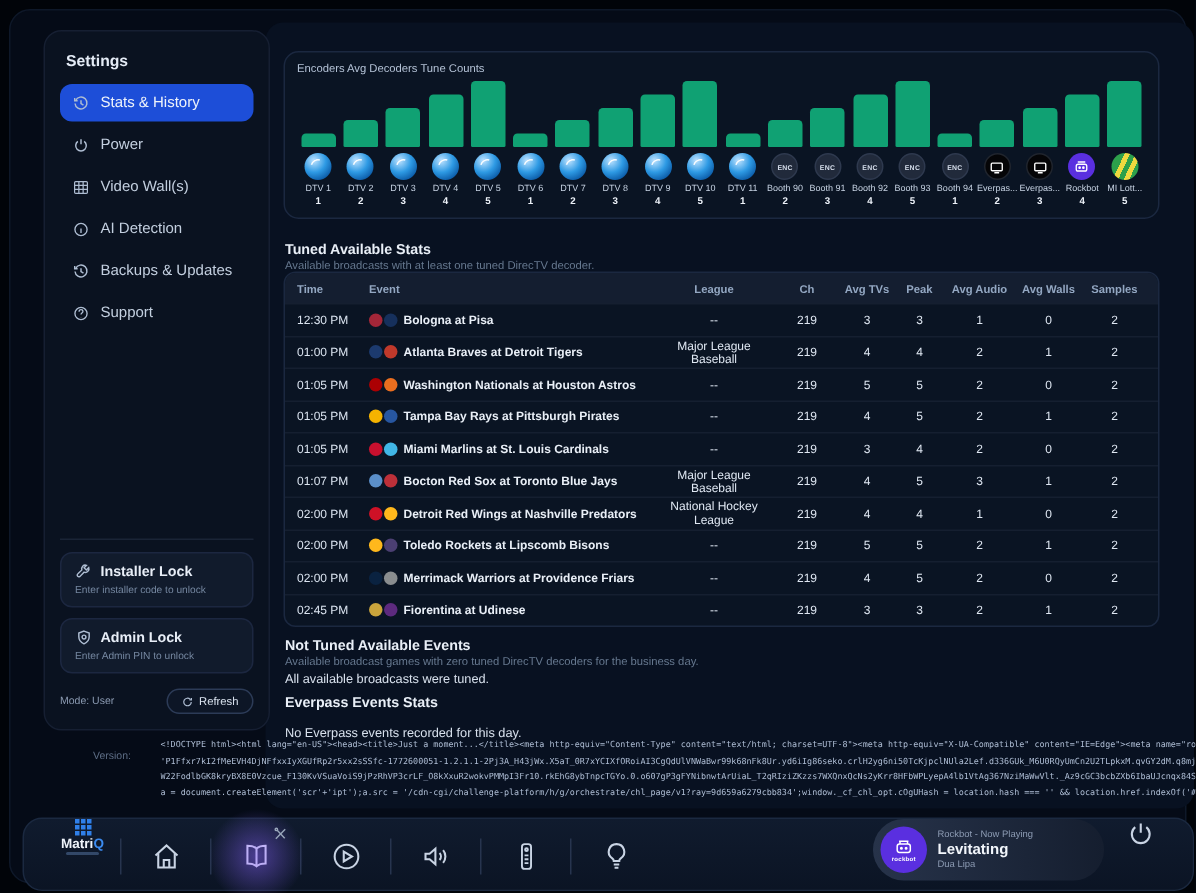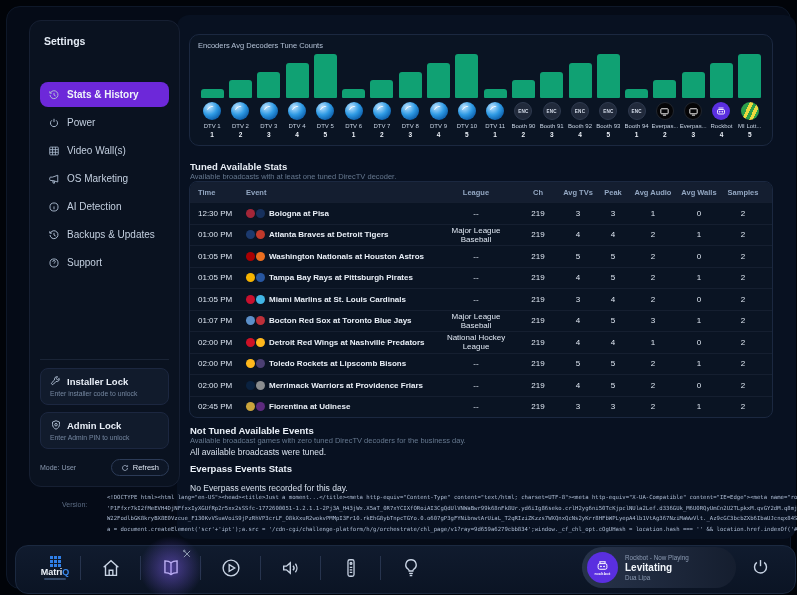--- a/index.html
+++ b/index.html
@@ -9,21 +9,21 @@
     background:#050b17; border:1px solid #0e1829; border-radius:14px; }
 
   
   .sidebar { position:absolute; left:22px; top:13px; width:151px; height:467px;
     background:#0a1220; border:1px solid #161f32; border-radius:12px;
     padding:12px 10px 10px 10px; display:flex; flex-direction:column; }
   .sb-title { font-size:10.5px; font-weight:bold; color:#e4ebf5; margin:2px 0 9px 4px; }
   .menu-item { position:relative; display:flex; align-items:center; gap:7px;
     height:25px; margin-bottom:3px; padding:0 8px; border-radius:8px;
     color:#c3cfdf; font-size:10px; cursor:default; }
-  .menu-item.selected { background:#6d28d9; color:#eef3fa; font-weight:bold;margin-top:26px; }
+  .menu-item.selected { background:#1d4ed8; color:#eef3fa; font-weight:normal; }
   .mi-ic { width:12px; height:12px; display:inline-flex; color:#aebdd2; flex:0 0 12px; }
   .mi-ic svg { width:12px; height:12px; }
   .dot { position:absolute; right:10px; width:8px; height:8px; border-radius:50%;
     background:#f4414e; box-shadow:0 0 6px 1px rgba(244,65,78,.55); }
   .sb-divider { margin-top:auto; height:1px; background:#1a2436; margin-bottom:8px; }
   .lock-card { background:#111b2c; border:1px solid #1c2740; border-radius:8px;
     padding:6px 9px 7px 9px; margin-bottom:7px; }
   .lock-title { display:flex; align-items:center; gap:5px; color:#e8eef7;
     font-size:9.5px; font-weight:bold; }
   .lock-sub { color:#7587a0; font-size:6.8px; margin-top:3px; }
@@ -77,21 +77,21 @@
   .lg + .lg { margin-left:-3px; }
 
   .version-label { position:absolute; left:55px; top:494px; font-size:7px; color:#5d6d85; }
   .version-lines { position:absolute; left:100px; top:485px; width:690px; height:42px; overflow:hidden; }
   .version-lines div { font-family:"DejaVu Sans Mono", monospace; font-size:5.6px; line-height:10.5px;
     color:#aebdd4; white-space:nowrap; }
 
   
   .dock { position:absolute; left:8px; top:538px; width:781px; height:49px;
     background:linear-gradient(180deg,#101b2e,#0b1424); border:1px solid #1b2940;
-    border-radius:13px; display:flex; align-items:center; padding:0 24px 4px 14px; }
+    border-radius:13px; display:flex; align-items:flex-start; padding:0 24px 4px 14px; }
   .logo { width:50px; display:flex; flex-direction:column; align-items:center; gap:1px; }
   .logo-grid { display:grid; grid-template-columns:repeat(3,3px); gap:1px; }
   .logo-grid i { width:3px; height:3px; background:#2f7fe8; }
   .logo-text { font-size:9px; font-weight:bold; color:#eef3fa; line-height:9px; }
   .logo-text .q { color:#3b8bf0; }
   .logo-sub { width:22px; height:2px; background:#52719c; opacity:.55; border-radius:1px; }
   .dock-div { width:1px; height:24px; background:#27344e; }
   .dock-cell { width:59px; display:flex; align-items:center; justify-content:center;
     position:relative; height:49px; color:#c9d4e4; }
   .dock-cell svg { width:22px; height:22px; }
@@ -530,29 +530,20 @@
             <svg viewBox="0 0 16 16" fill="none" stroke="currentColor" stroke-width="1.1">
               <rect x="2.3" y="2.8" width="11.4" height="10.4" rx="1"></rect>
               <path d="M2.3 6.2h11.4M2.3 9.7h11.4M6.1 2.8v10.4M9.9 2.8v10.4"></path>
             </svg>
           </span>
           <span>Video Wall(s)</span>
         </div>
         <div class="menu-item">
           <span class="mi-ic">
             <svg viewBox="0 0 16 16" fill="none" stroke="currentColor" stroke-width="1.2">
-              <path d="M13 3v9L6 10H3.6A1.3 1.3 0 0 1 2.3 8.7V6.8A1.3 1.3 0 0 1 3.6 5.5H6z"></path>
-              <path d="M6.2 10.3l.7 3.2h1.9l-.7-3.2"></path>
-            </svg>
-          </span>
-          <span>OS Marketing</span>
-        </div>
-        <div class="menu-item">
-          <span class="mi-ic">
-            <svg viewBox="0 0 16 16" fill="none" stroke="currentColor" stroke-width="1.2">
               <circle cx="8" cy="8" r="5.4"></circle>
               <path d="M8 5v.2M8 7.2V11"></path>
             </svg>
           </span>
           <span>AI Detection</span>
         </div>
         <div class="menu-item">
           <span class="mi-ic">
             <svg viewBox="0 0 16 16" fill="none" stroke="currentColor" stroke-width="1.3">
               <path d="M3.2 5.3A5.3 5.3 0 1 1 2.7 8"></path>

